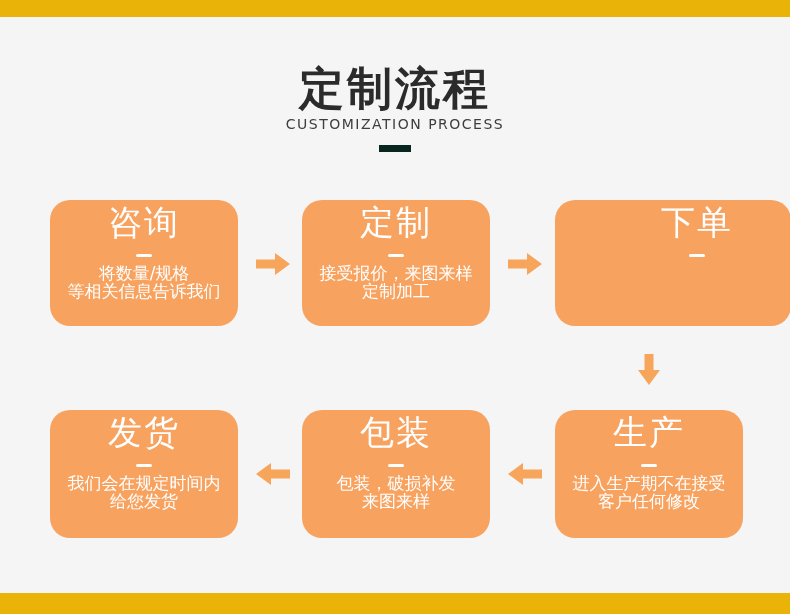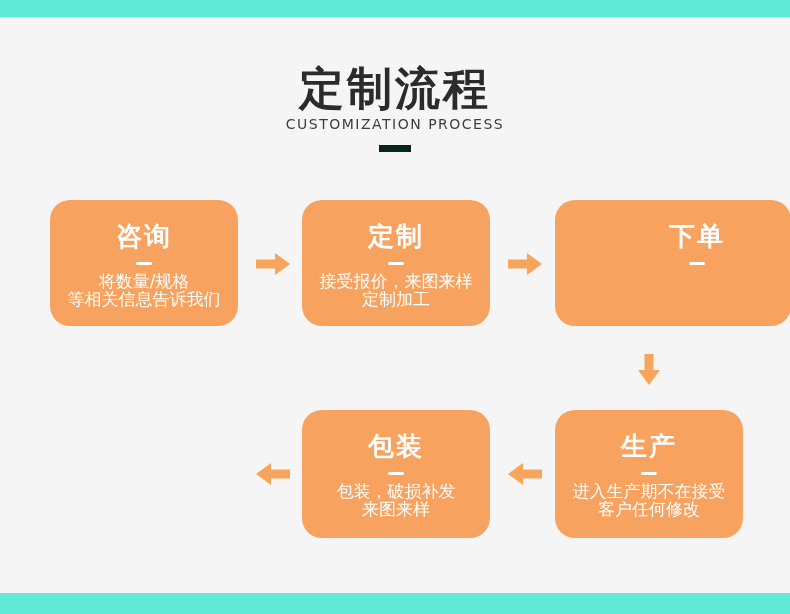--- a/index.html
+++ b/index.html
@@ -1,20 +1,20 @@
 <!DOCTYPE html>
 <html><head>
 <meta charset="utf-8">
 <style>
   html, body { margin: 0; padding: 0; }
   .stage {
     position: relative;
     width: 790px;
     height: 614px;
-    background: #5eead4;
+    background: #eab308;
     overflow: hidden;
     font-family: "DejaVu Sans", "Liberation Sans", sans-serif;
   }
   .gray-bg {
     position: absolute;
     left: 0; top: 17px;
     width: 790px; height: 576px;
     background: #f5f5f6;
   }
   .header {
@@ -43,23 +43,22 @@
   .step {
     position: absolute;
     width: 188px; height: 126px;
     background: #f7a25f;
     border-radius: 20px;
     color: #ffffff;
     text-align: center;
   }
   .step.row2 { height: 128px; }
   .step-title {
-    margin-top: 19px;
-    font-size: 26px;
-    font-weight: bold;
+    font-size: 34px;
+    font-weight: normal;
     letter-spacing: 2px;
   }
   .step-divider {
     width: 16px; height: 3px;
     background: #ffffff;
     border-radius: 2px;
     margin: 8px auto 7px;
   }
   .step-desc {
     font-size: 17px;
@@ -153,13 +152,19 @@
     <div class="step-desc">包装，破损补发
 来图来样</div>
   </div>
 
   <div class="flow-arrow ar-5">
     <svg width="34" height="24" viewBox="0 0 34 24">
         <polygon points="34,7.5 15,7.5 15,1 0,12 15,23 15,16.5 34,16.5"></polygon>
       </svg>
   </div>
 
+  <div class="step row2 pos-4">
+    <div class="step-title">发货</div>
+    <div class="step-divider"></div>
+    <div class="step-desc">我们会在规定时间内
+给您发货</div>
+  </div>
 </div>
 
 </body></html>

